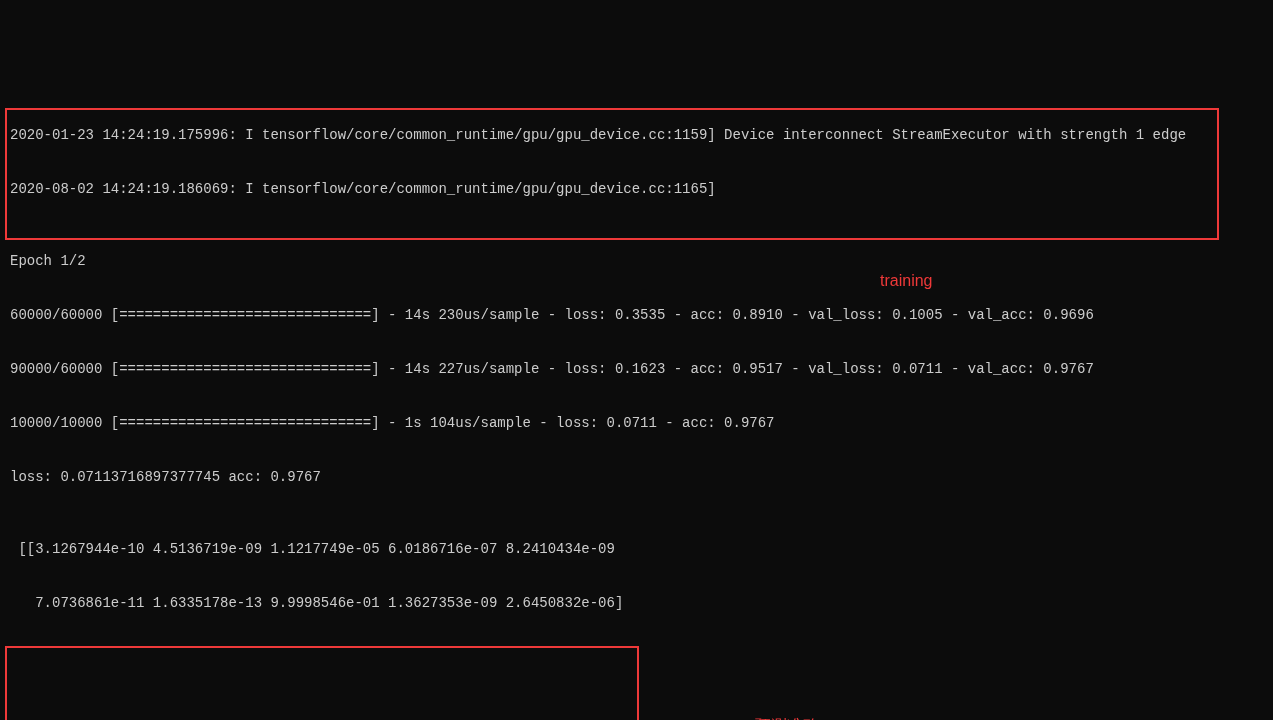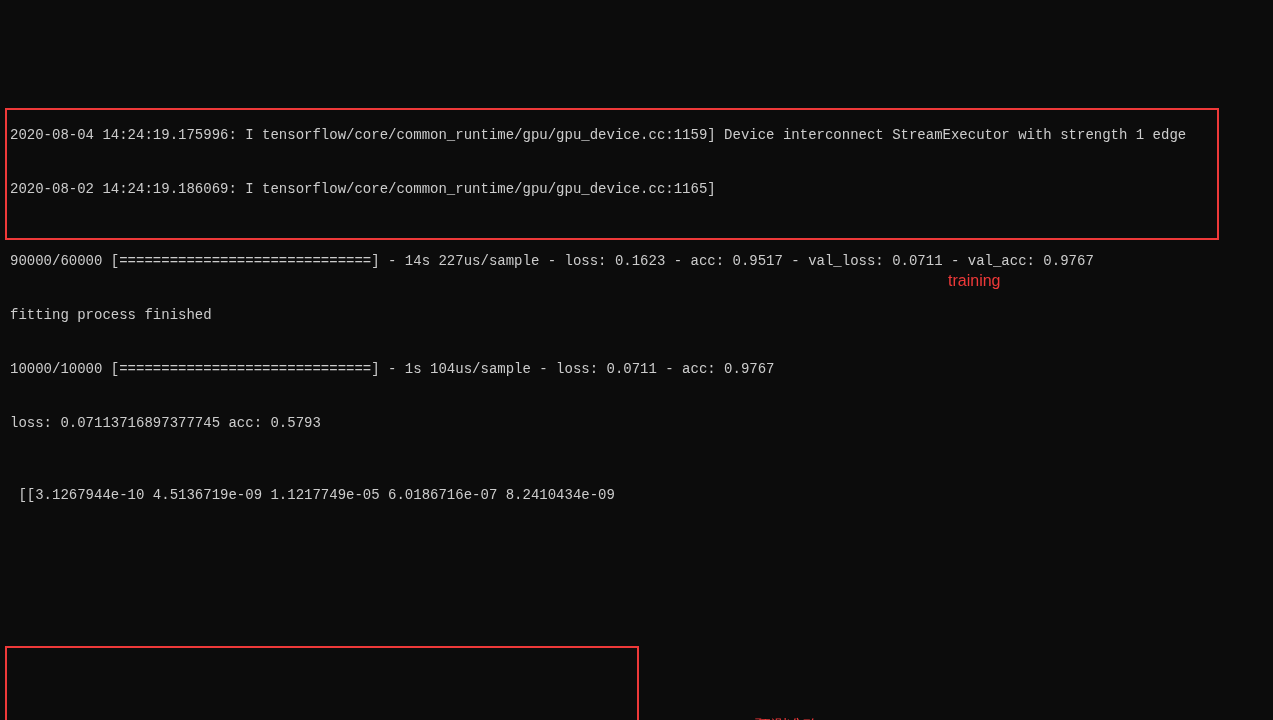--- a/index.html
+++ b/index.html
@@ -38,29 +38,31 @@
     white-space: normal;
     pointer-events: none;
   }
 </style>
 </head>
 <body>
 
 
 <div class="container">
 
-  <span class="line">2020-08-04 14:24:19.175996: I tensorflow/core/common_runtime/gpu/gpu_device.cc:1159] Device interconnect StreamExecutor with strength 1 edge</span>
+  <span class="line">2020-01-23 14:24:19.175996: I tensorflow/core/common_runtime/gpu/gpu_device.cc:1159] Device interconnect StreamExecutor with strength 1 edge</span>
   <span class="line">2020-08-02 14:24:19.186069: I tensorflow/core/common_runtime/gpu/gpu_device.cc:1165]</span>
 
+  <span class="line">Epoch 1/2</span>
+  <span class="line">60000/60000 [==============================] - 14s 230us/sample - loss: 0.3535 - acc: 0.8910 - val_loss: 0.1005 - val_acc: 0.9696</span>
   <span class="line">90000/60000 [==============================] - 14s 227us/sample - loss: 0.1623 - acc: 0.9517 - val_loss: 0.0711 - val_acc: 0.9767</span>
-  <span class="line">fitting process finished</span>
   <span class="line">10000/10000 [==============================] - 1s 104us/sample - loss: 0.0711 - acc: 0.9767</span>
-  <span class="line">loss: 0.07113716897377745 acc: 0.5793</span>
+  <span class="line">loss: 0.07113716897377745 acc: 0.9767</span>
 
   <span class="line"> [[3.1267944e-10 4.5136719e-09 1.1217749e-05 6.0186716e-07 8.2410434e-09</span>
+  <span class="line">   7.0736861e-11 1.6335178e-13 9.9998546e-01 1.3627353e-09 2.6450832e-06]</span>
   
   
   
   
   
   
   
   
   
   
@@ -80,20 +82,20 @@
   
   
   
 
   
   <div class="red-box" style="left:5px; top:36px; width:1214px; height:132px;"></div>
 
   <div class="red-box" style="left:5px; top:574px; width:634px; height:132px;"></div>
 
   
-  <div class="annotation" style="left:948px; top:200px;">training</div>
+  <div class="annotation" style="left:880px; top:200px;">training</div>
 
   <div class="annotation" style="left:755px; top:645px;">预测准确</div>
 
   
 </div>
 
 
 
 </body></html>

